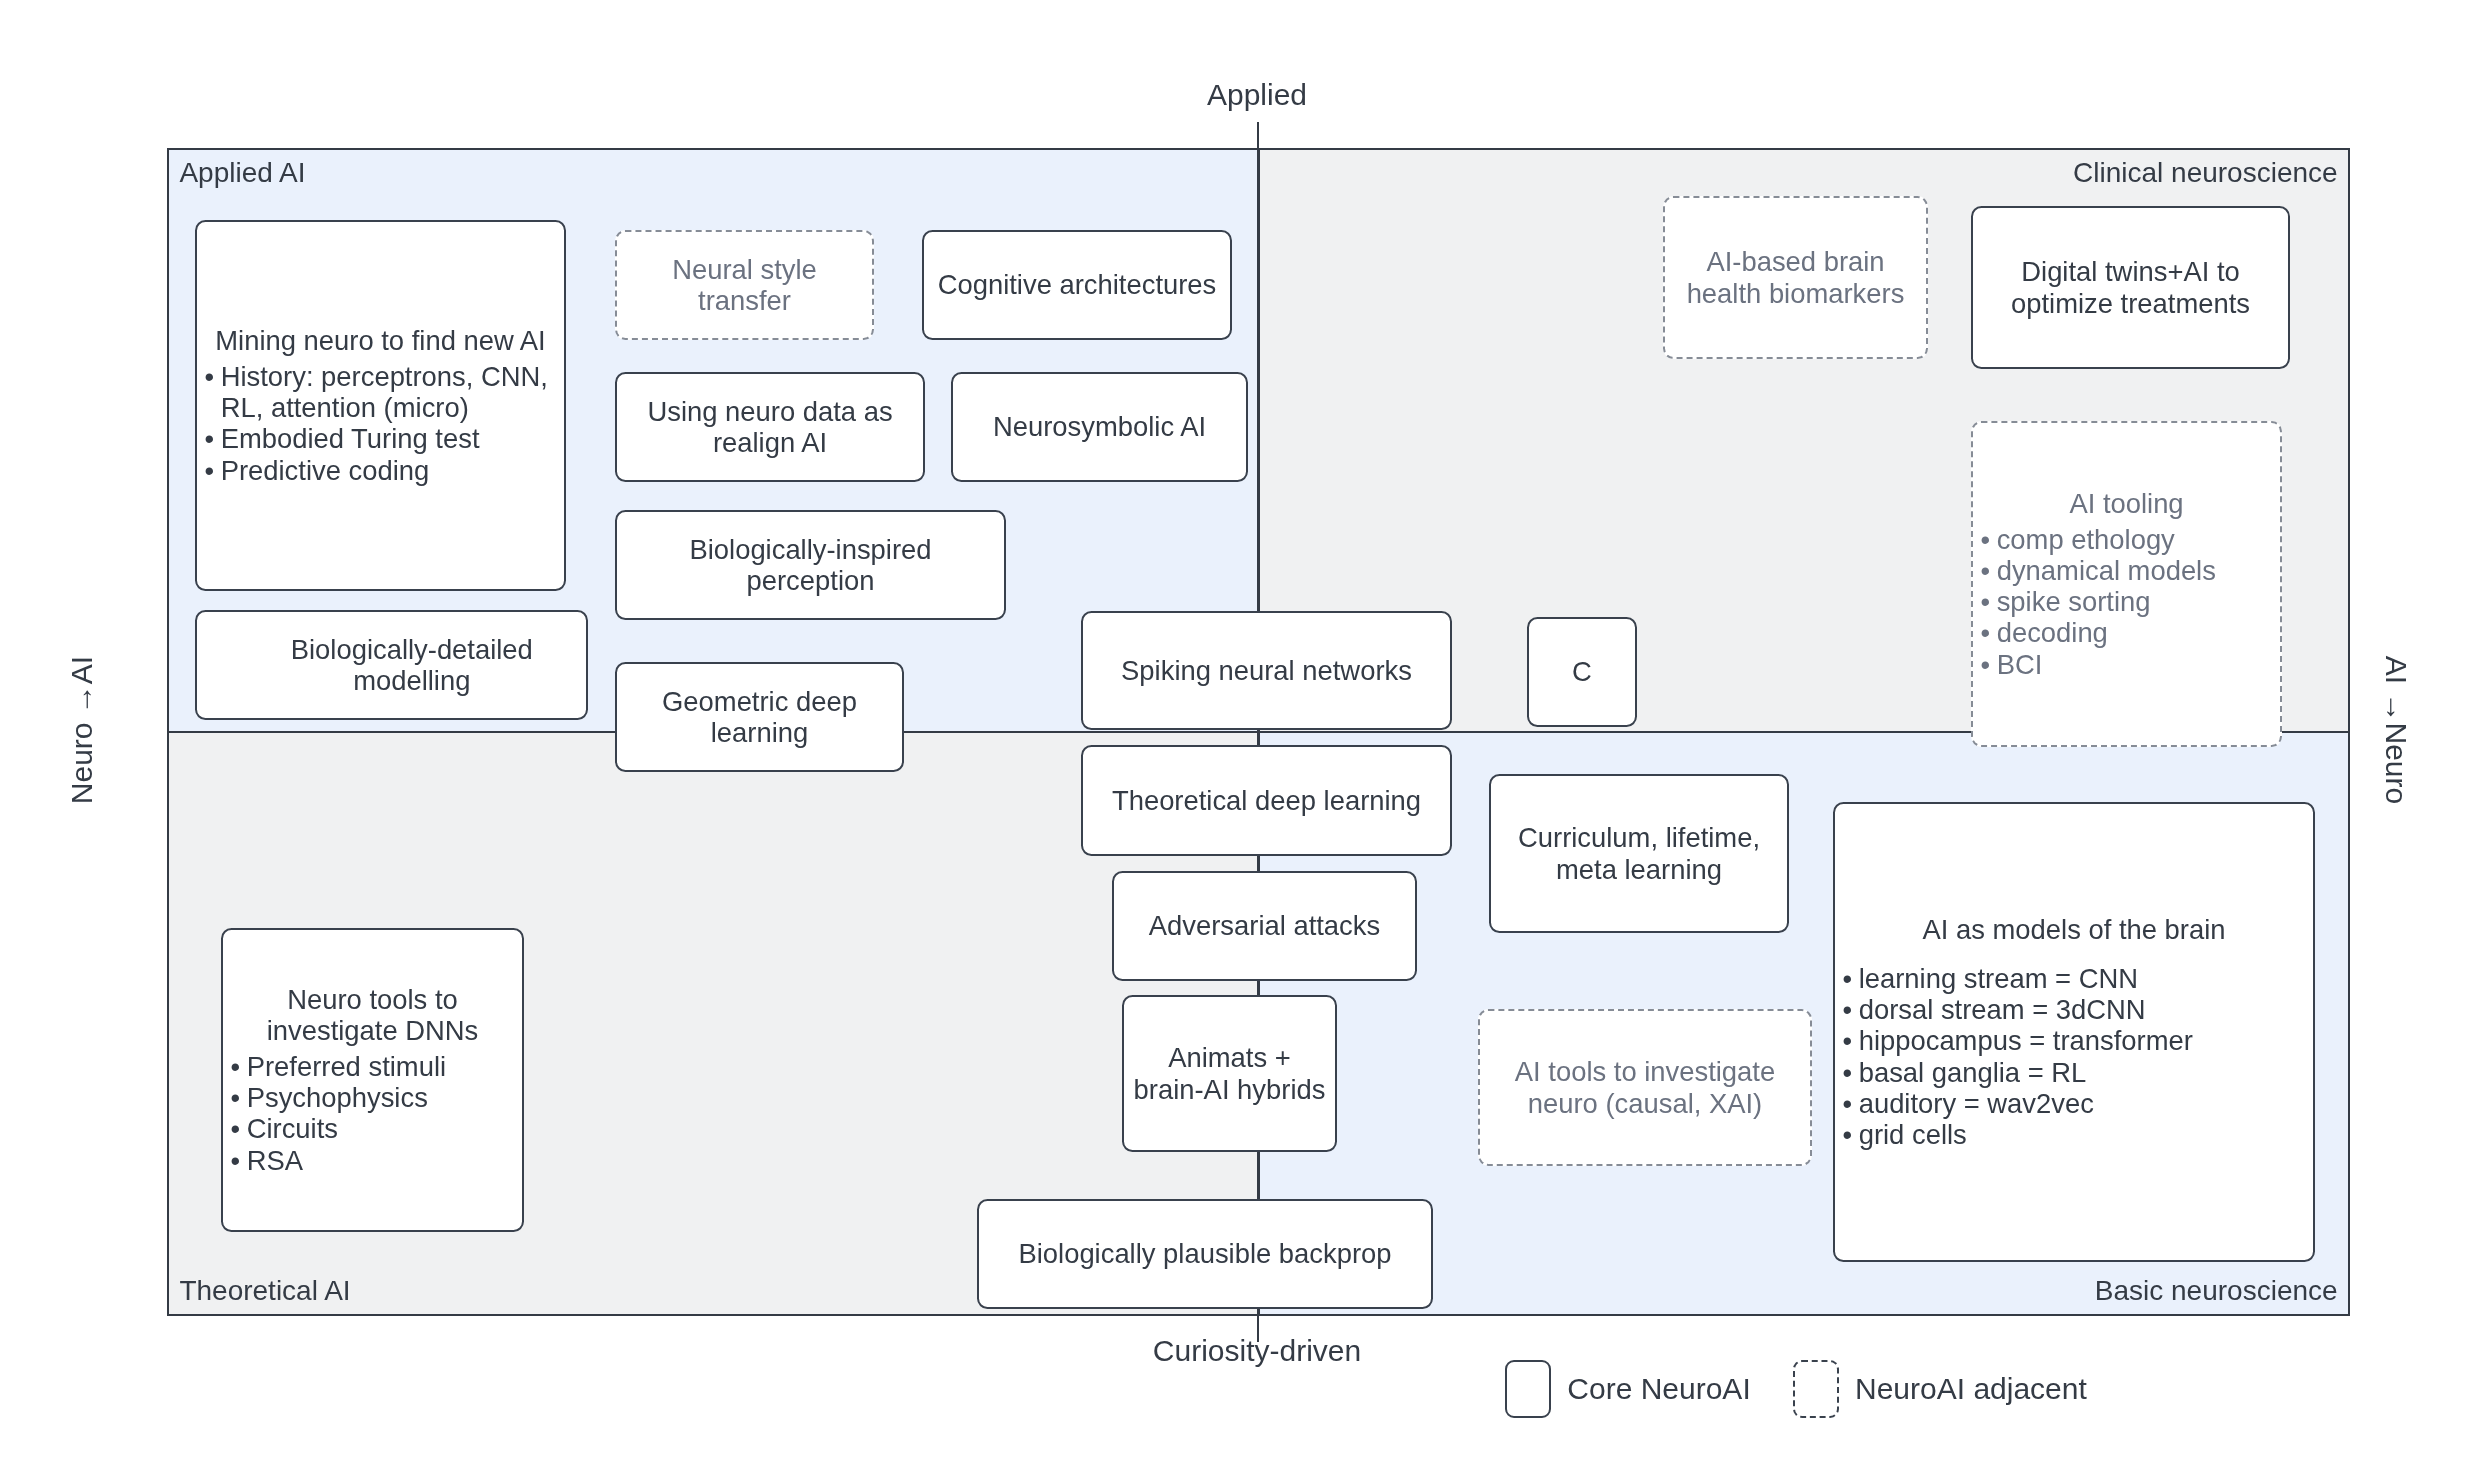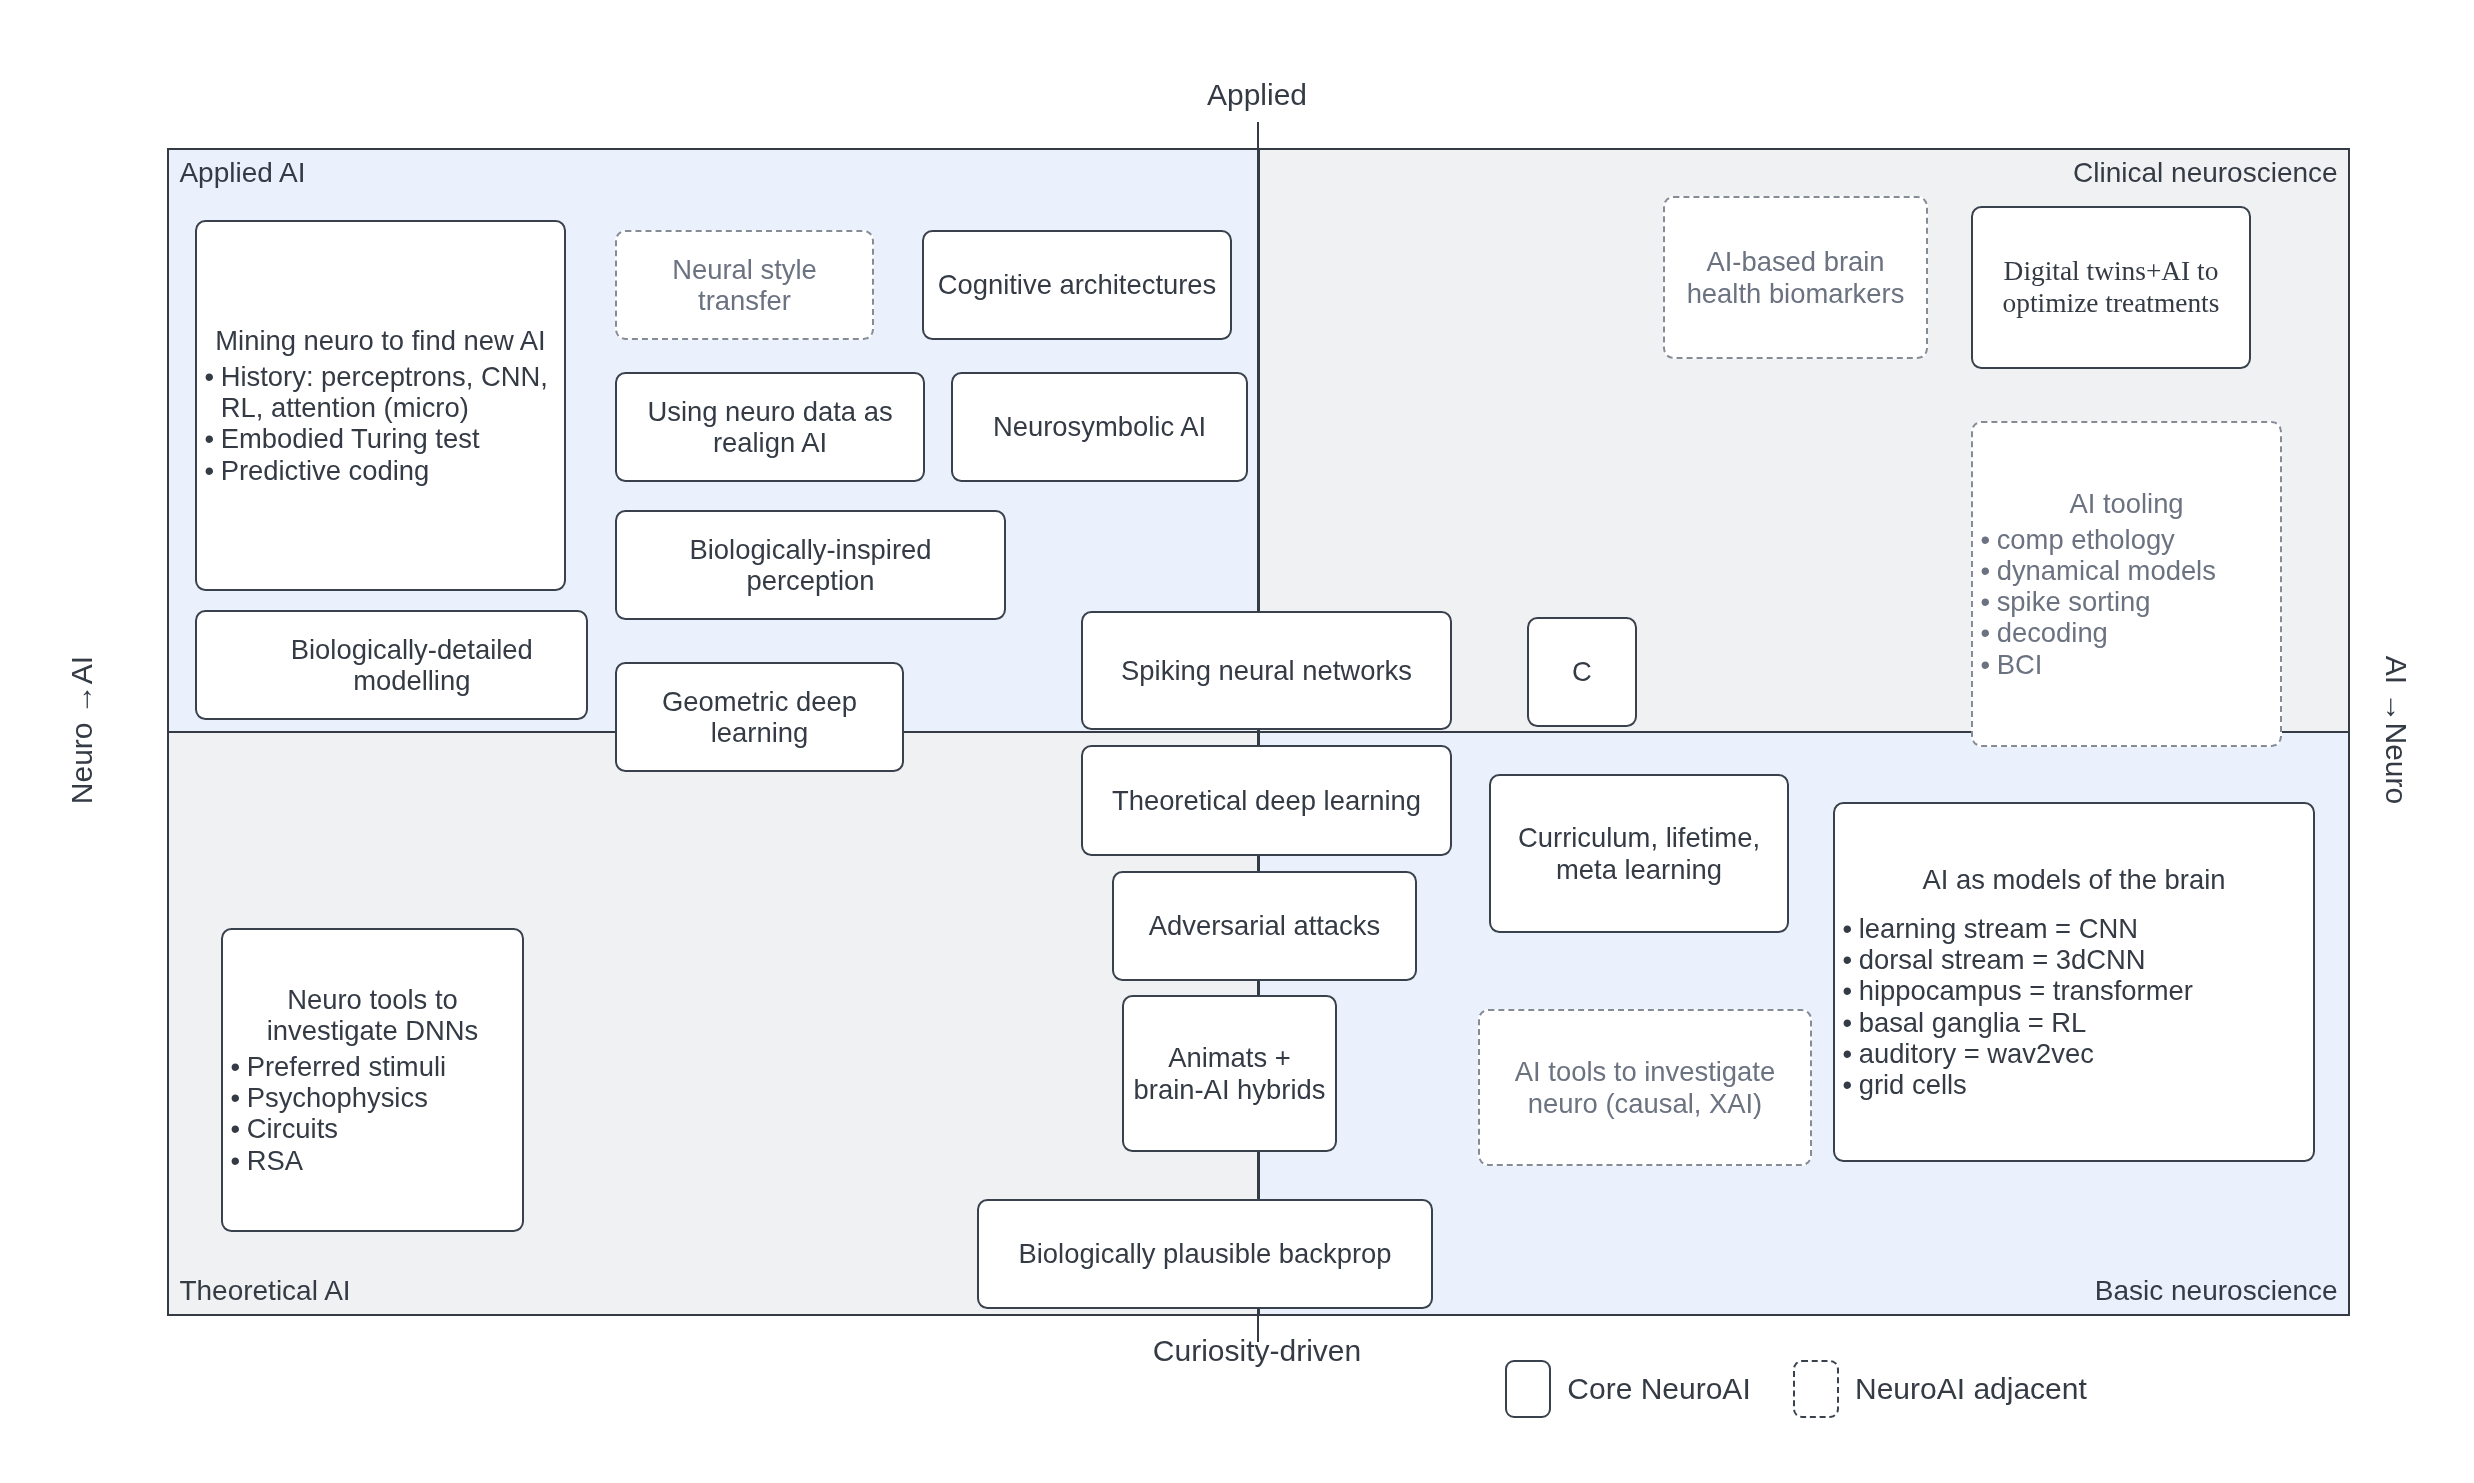--- a/index.html
+++ b/index.html
@@ -123,21 +123,21 @@
   </div>
 
   <div class="node" style="left:446px;top:512px;width:289px;height:110px;">
     <div class="ttl">Geometric deep learning</div>
   </div>
 
   <div class="node adj" style="left:1494px;top:46px;width:265px;height:163px;">
     <div class="ttl">AI-based brain health biomarkers</div>
   </div>
 
-  <div class="node" style="left:1802px;top:56px;width:280px;height:163px;font-family:Liberation Serif, serif;">
+  <div class="node" style="left:1802px;top:56px;width:319px;height:163px;">
     <div class="ttl">Digital twins+AI to optimize treatments</div>
   </div>
 
   <div class="node adj" style="left:1802px;top:271px;width:311px;height:326px;">
     <div class="ttl">AI tooling</div>
     <ul>
       <li>comp ethology</li>
       <li>dynamical models</li>
       <li>spike sorting</li>
       <li>decoding</li>
@@ -177,21 +177,21 @@
   </div>
 
   <div class="node" style="left:953px;top:845px;width:215px;height:157px;">
     <div class="ttl">Animats + brain-AI hybrids</div>
   </div>
 
   <div class="node adj" style="left:1309px;top:859px;width:334px;height:157px;">
     <div class="ttl">AI tools to investigate neuro (causal, XAI)</div>
   </div>
 
-  <div class="node gap" style="left:1664px;top:652px;width:482px;height:360px;">
+  <div class="node gap" style="left:1664px;top:652px;width:482px;height:460px;">
     <div class="ttl">AI as models of the brain</div>
     <ul>
       <li>learning stream = CNN</li>
       <li>dorsal stream = 3dCNN</li>
       <li>hippocampus = transformer</li>
       <li>basal ganglia = RL</li>
       <li>auditory = wav2vec</li>
       <li>grid cells</li>
     </ul>
   </div>

